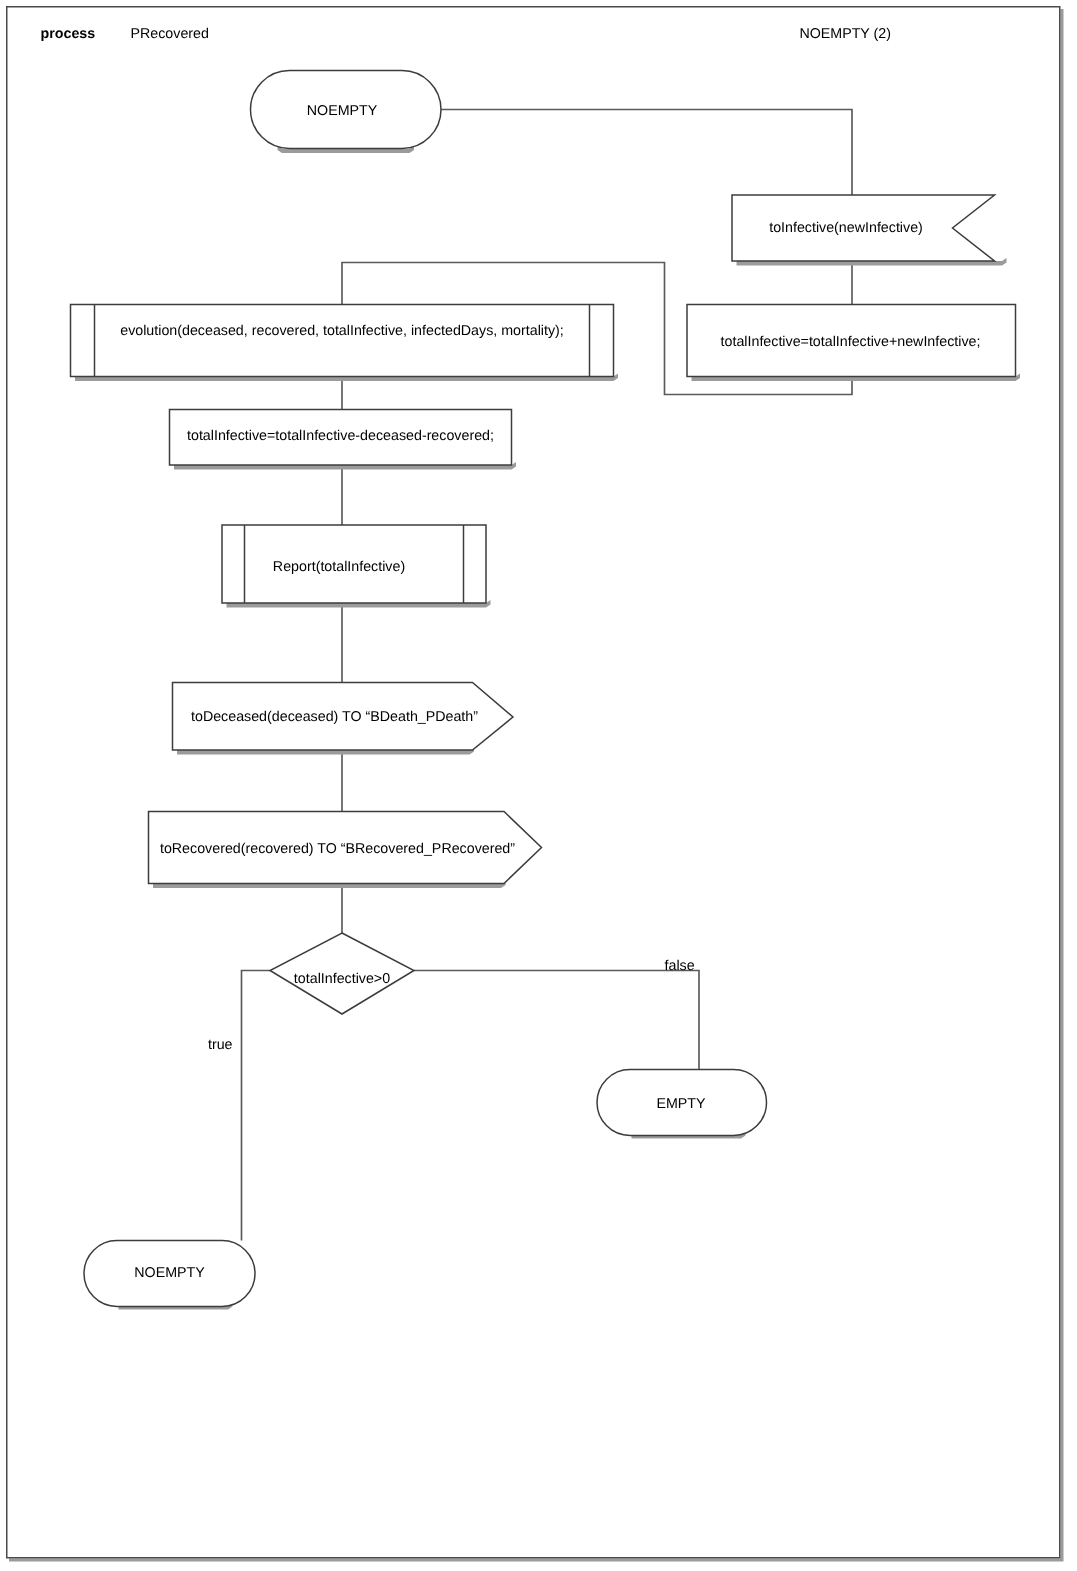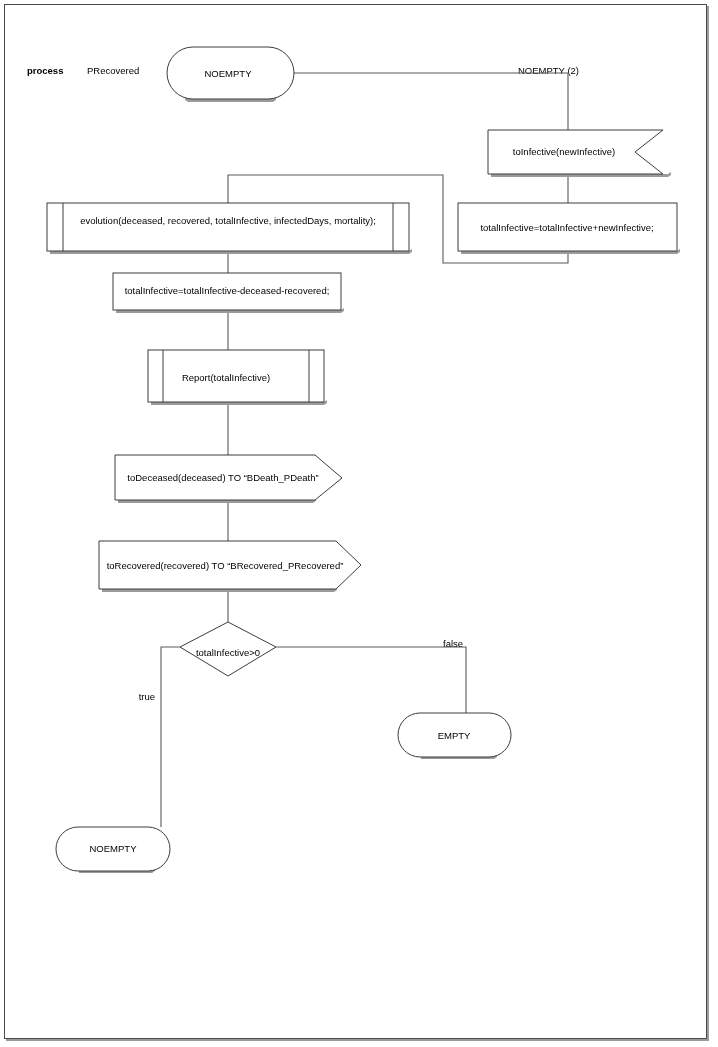--- a/index.html
+++ b/index.html
@@ -31,40 +31,39 @@
     box-shadow: 2px 2px 0 0 #9b9b9b;
     background: #ffffff;
   }
   
   #header {
     position: absolute;
     left: 0;
     top: 0;
     width: 620px;
     height: 36px;
-    margin-top: 48px;
   }
   .hdr-text {
     position: absolute;
     font-size: 9.5px;
     color: #000000;
     white-space: nowrap;
     line-height: 12px;
   }
   #hdr-kind {
     left: 27px;
     top: 17px;
     font-weight: bold;
   }
   #hdr-name {
     left: 87px;
     top: 17px;
   }
   #hdr-state {
-    right: 41px;
+    right: 26px;
     top: 17px;
     text-align: right;
   }
 
   
   #flow {
     position: absolute;
     left: 0;
     top: 0;
     width: 718px;

